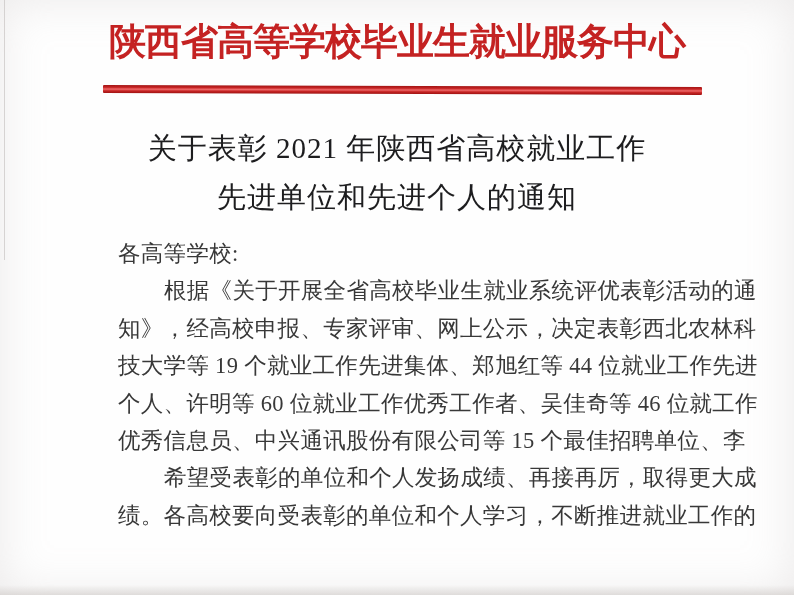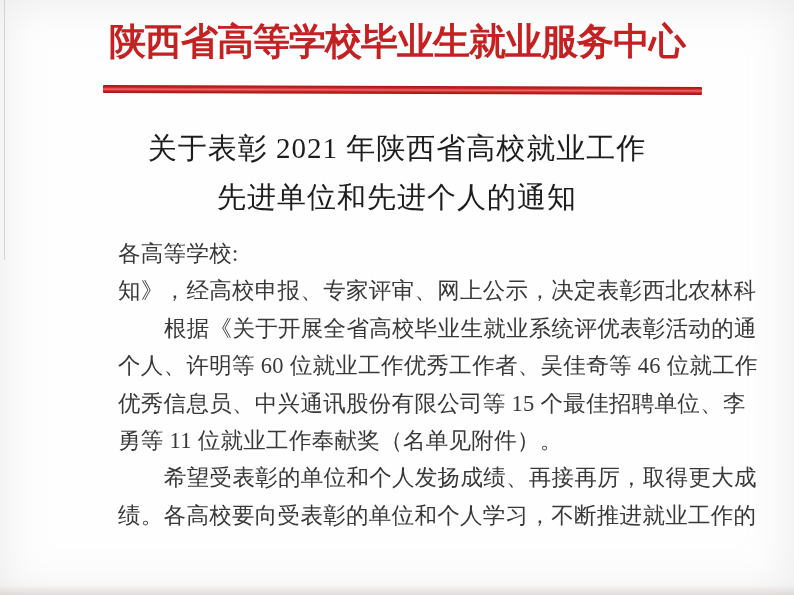--- a/index.html
+++ b/index.html
@@ -96,23 +96,23 @@
 
   <div class="red-rule"></div>
 
   <div class="doc-title">
     <div>关于表彰 2021 年陕西省高校就业工作</div>
     <div>先进单位和先进个人的通知</div>
   </div>
 
   <div class="doc-body" id="doc-body">
       <div class="line">各高等学校:</div>
+      <div class="line indent">根据《关于开展全省高校毕业生就业系统评优表彰活动的通</div>
       <div class="line">知》，经高校申报、专家评审、网上公示，决定表彰西北农林科</div>
-      <div class="line indent">根据《关于开展全省高校毕业生就业系统评优表彰活动的通</div>
+      <div class="line">技大学等 19 个就业工作先进集体、郑旭红等 44 位就业工作先进</div>
       <div class="line">个人、许明等 60 位就业工作优秀工作者、吴佳奇等 46 位就工作</div>
       <div class="line">优秀信息员、中兴通讯股份有限公司等 15 个最佳招聘单位、李</div>
-      <div class="line">勇等 11 位就业工作奉献奖（名单见附件）。</div>
       <div class="line indent">希望受表彰的单位和个人发扬成绩、再接再厉，取得更大成</div>
       <div class="line">绩。各高校要向受表彰的单位和个人学习，不断推进就业工作的</div>
     </div>
 
   <div class="scan-edge-bottom"></div>
 </div>
 
 </body></html>

